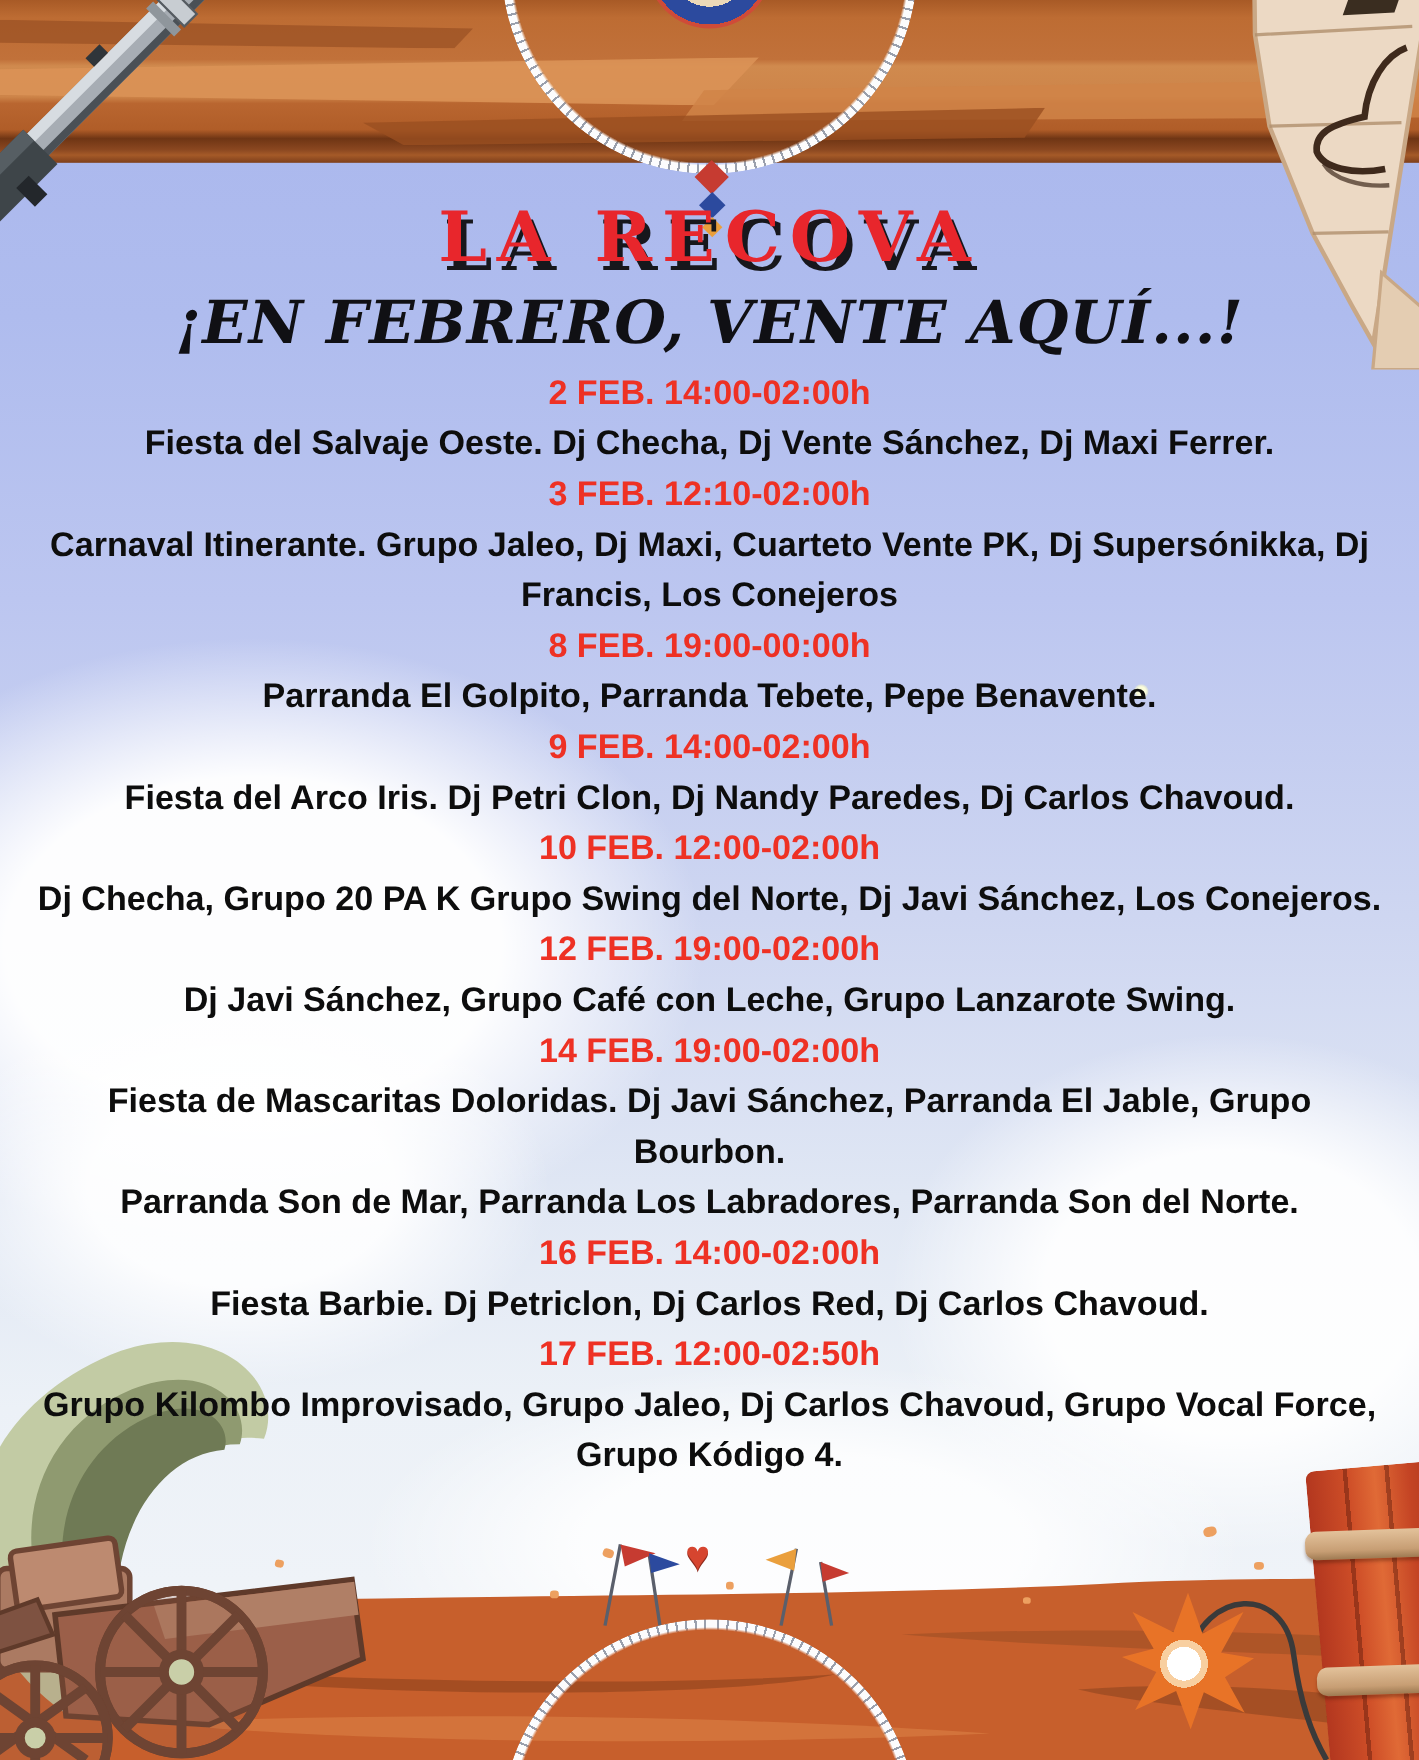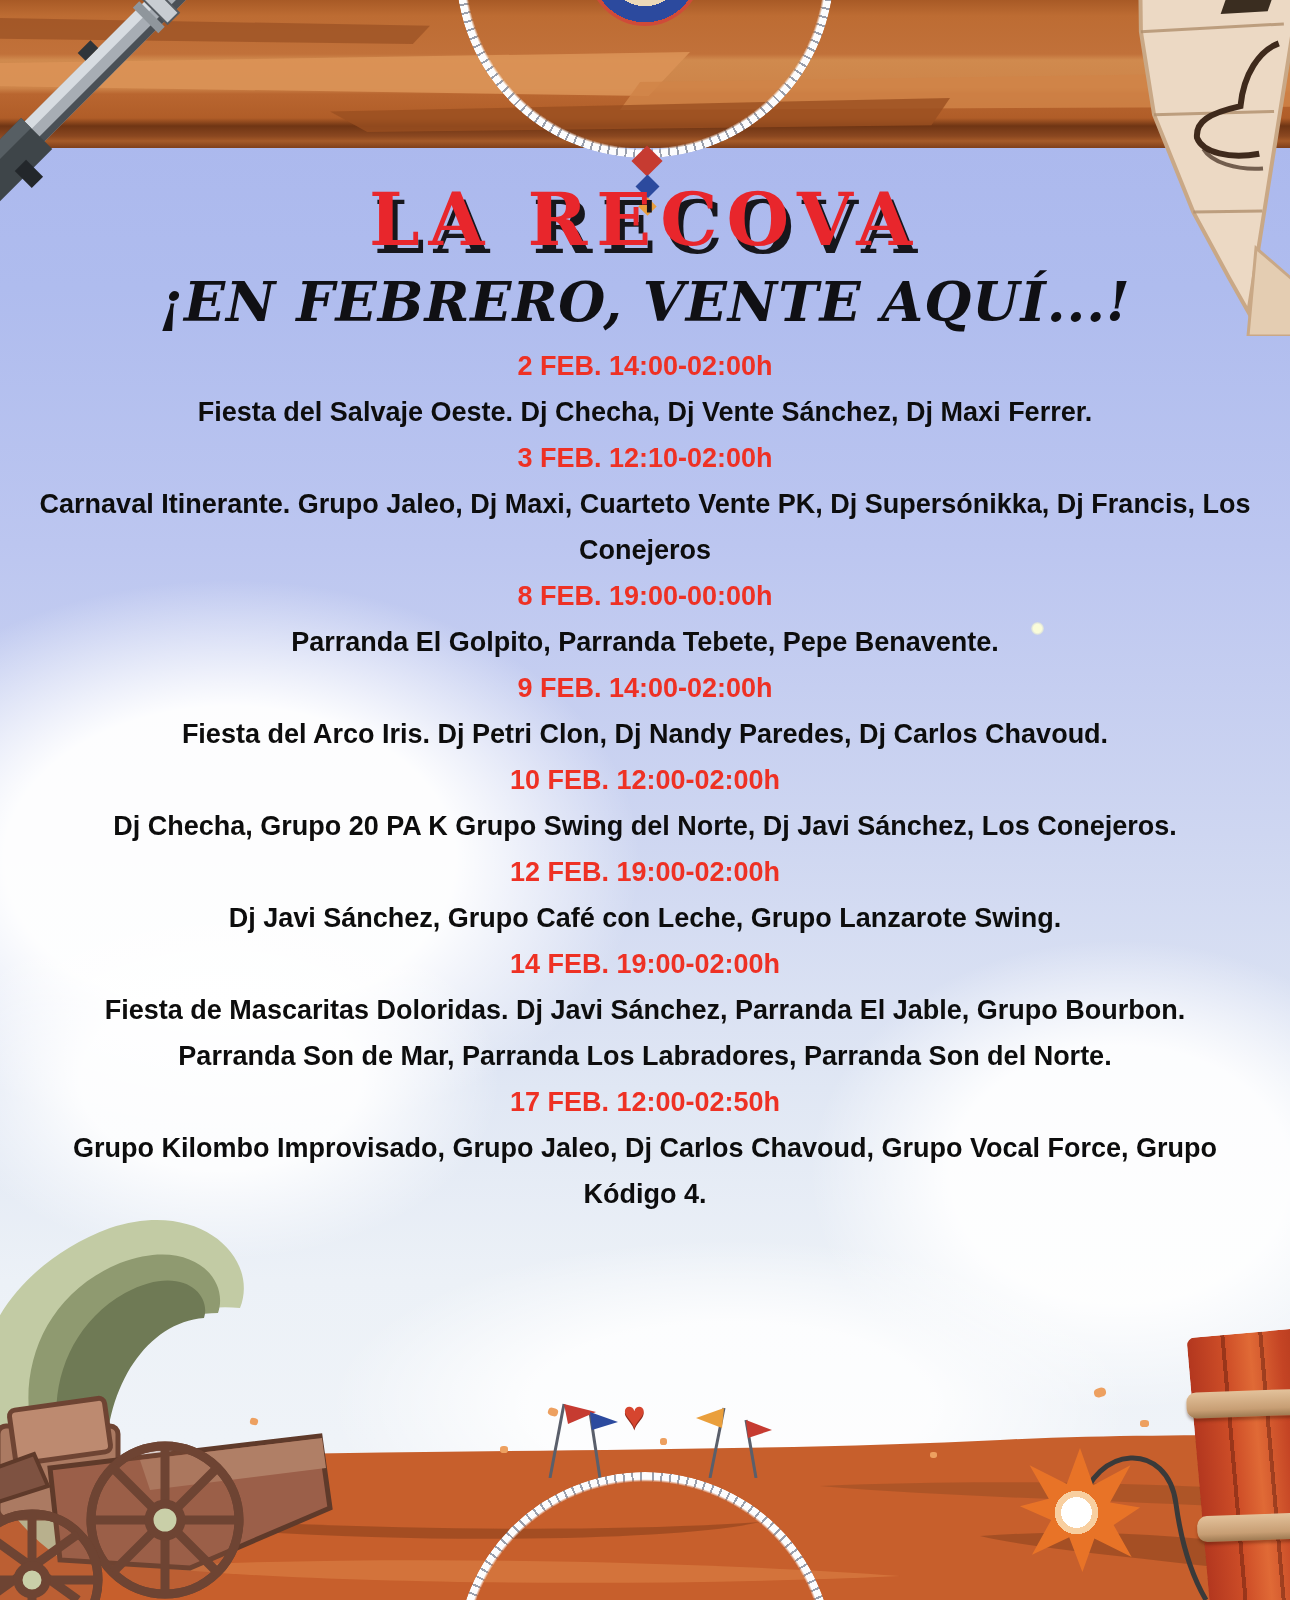--- a/index.html
+++ b/index.html
@@ -69,25 +69,25 @@
   .dyn-band.b1{top:58px;}
   .dyn-band.b2{top:182px;}
   .spark{position:absolute;left:1020px;top:1448px;width:120px;height:124px;
     background:radial-gradient(circle at 47% 52%,#ffffff 0 17%,#f8cfa0 17% 24%,#e87327 24% 100%);
     clip-path:polygon(50% 0,61% 30%,92% 14%,75% 44%,100% 48%,78% 62%,93% 88%,62% 73%,52% 100%,41% 72%,10% 86%,26% 58%,0 47%,24% 41%,8% 14%,39% 29%);}
   .confetti{position:absolute;border-radius:40%;background:#eda060;}
 
   
   .content{position:absolute;inset:0;text-align:center;}
   .title{margin:184px 0 0 0;font-family:"DejaVu Serif",serif;font-weight:bold;
-    font-size:72px;line-height:1.0;letter-spacing:9px;color:#e8262c;
+    font-size:63px;line-height:1.0;letter-spacing:9px;color:#e8262c;
     text-shadow:5px 8px 0 #17171c;}
   .subtitle{margin:18px 0 0 0;font-family:"DejaVu Serif",serif;font-weight:bold;
     font-size:54px;line-height:1.05;letter-spacing:1px;color:#101014;font-style:italic;}
-  .schedule{margin:12px auto 0 auto;width:1230px;font-size:27px;font-weight:bold;line-height:46px;color:#0d0d0d;}
+  .schedule{margin:12px auto 0 auto;width:1230px;font-size:31px;font-weight:bold;line-height:46px;color:#0d0d0d;}
   .schedule p{margin:0;}
   .schedule .date{color:#ee3124;}
 </style>
 </head>
 <body>
 
 <div class="canvas">
 
   <div class="blob blob1"></div>
   <div class="blob blob2"></div>
@@ -241,19 +241,23 @@
         <p class="lineup">Dj Javi Sánchez, Grupo Café con Leche, Grupo Lanzarote Swing.</p>
       </div>
       <div>
         <p class="date">14 FEB. 19:00-02:00h</p>
         <p class="lineup">Fiesta de Mascaritas Doloridas. Dj Javi Sánchez, Parranda El Jable, Grupo Bourbon.</p>
       </div>
       <div>
         <p class="lineup">Parranda Son de Mar, Parranda Los Labradores, Parranda Son del Norte.</p>
       </div>
       <div>
+        <p class="date">16 FEB. 14:00-02:00h</p>
+        <p class="lineup">Fiesta Barbie. Dj Petriclon, Dj Carlos Red, Dj Carlos Chavoud.</p>
+      </div>
+      <div>
         <p class="date">17 FEB. 12:00-02:50h</p>
         <p class="lineup">Grupo Kilombo Improvisado, Grupo Jaleo, Dj Carlos Chavoud, Grupo Vocal Force, Grupo Kódigo 4.</p>
       </div>
     </div>
   </div>
 
 </div>
 
 </body></html>

